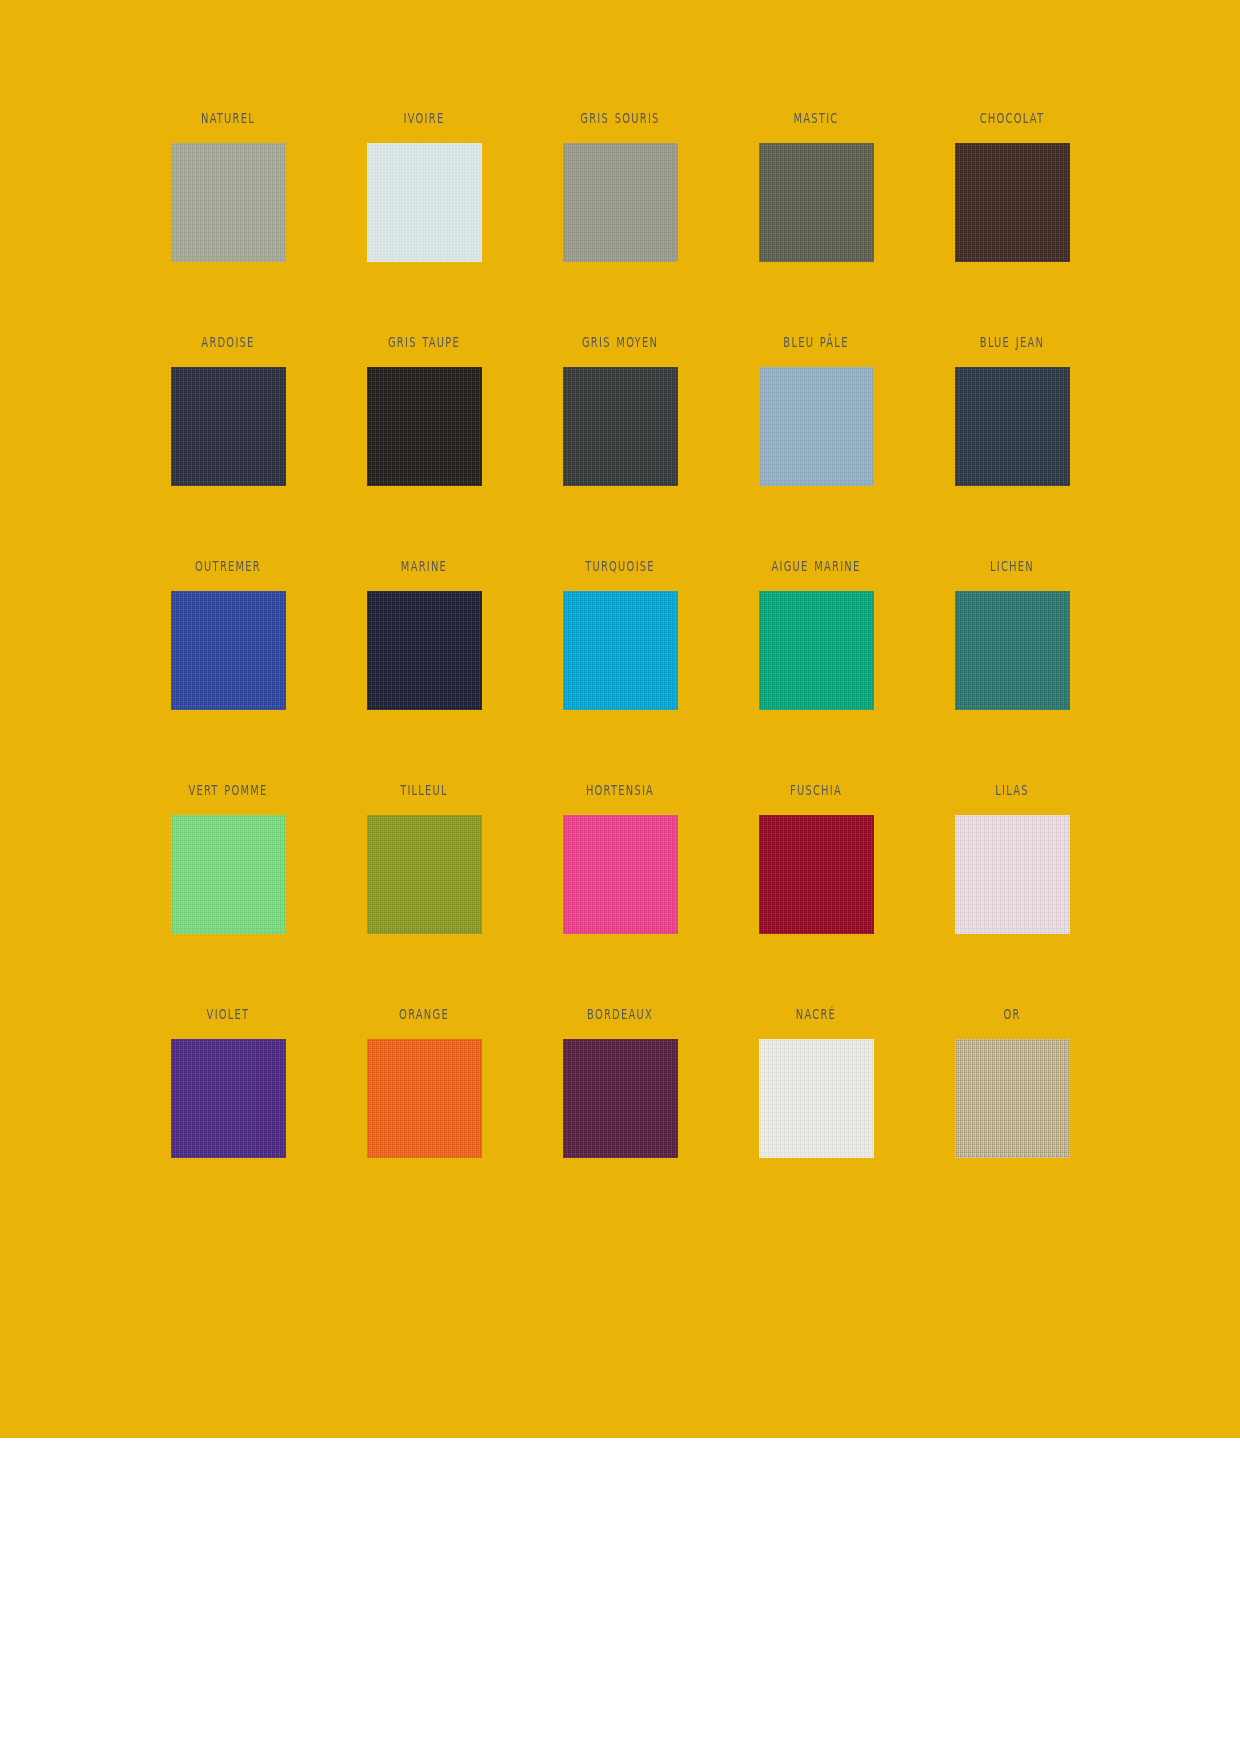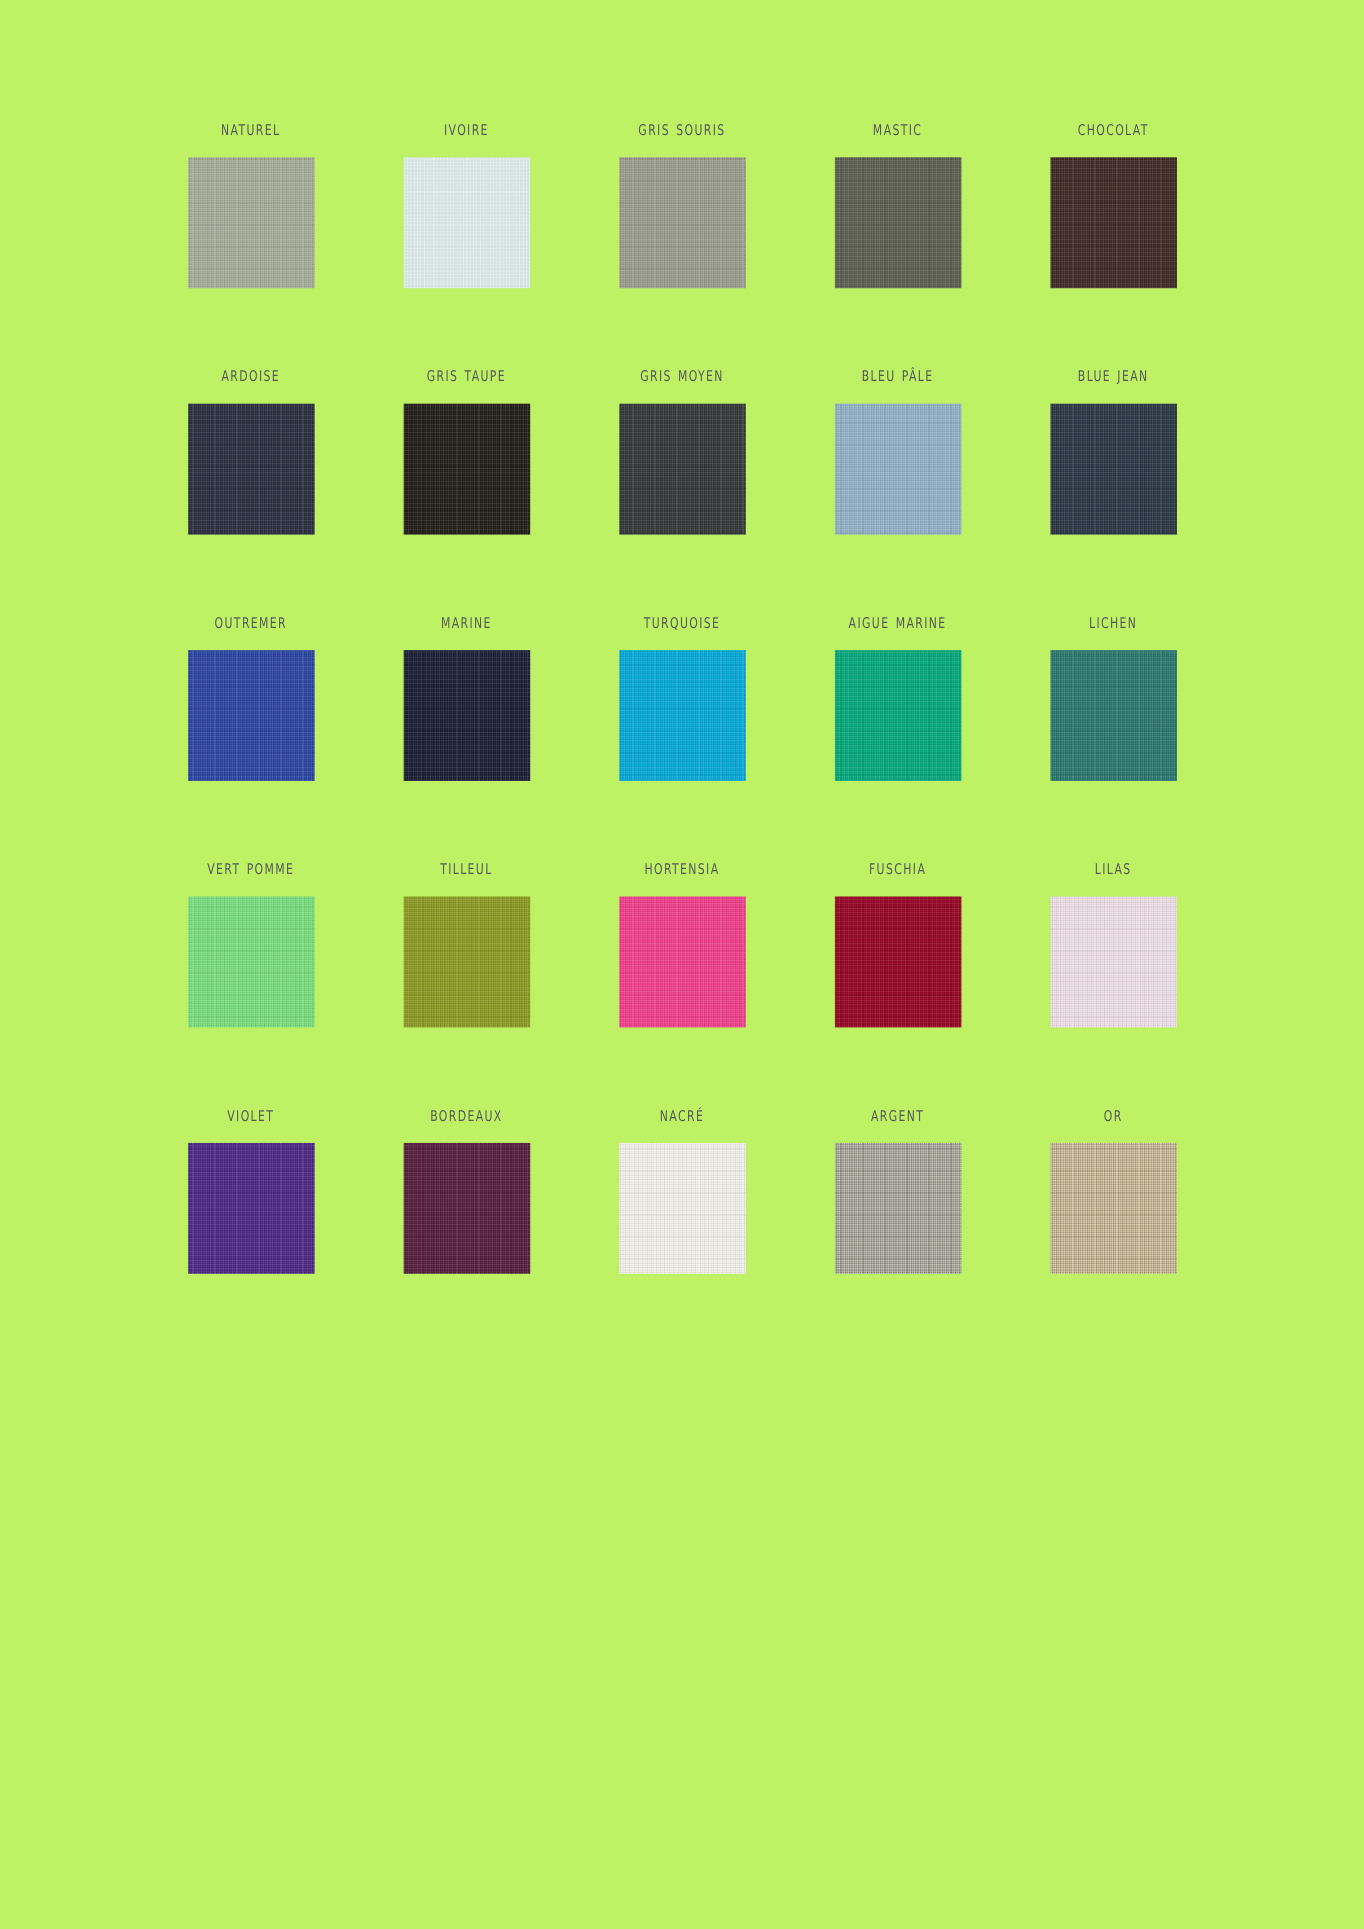--- a/index.html
+++ b/index.html
@@ -10,22 +10,22 @@
   body {
     width: 1240px;
     height: 1754px;
     font-family: "DejaVu Sans", sans-serif;
     overflow: hidden;
   }
 
   #swatch-sheet {
     position: relative;
     width: 1240px;
-    height: 1754px;
-    background: #bef264;
+    height: 1438px;
+    background: #eab308;
     box-sizing: border-box;
     padding: 108px 130px 0 130px;
   }
 
   .swatch-grid {
     display: grid;
     grid-template-columns: repeat(5, 1fr);
     grid-auto-rows: 224px;
     column-gap: 0px;
     row-gap: 0px;
@@ -210,29 +210,29 @@
       </div>
       <div class="swatch-cell">
         <div class="swatch-label">Lilas</div>
         <div class="swatch-chip" style="background-color: rgb(236, 222, 230);"></div>
       </div>
       <div class="swatch-cell">
         <div class="swatch-label">Violet</div>
         <div class="swatch-chip" style="background-color: rgb(76, 40, 133);"></div>
       </div>
       <div class="swatch-cell">
+        <div class="swatch-label">Orange</div>
+        <div class="swatch-chip" style="background-color: rgb(243, 98, 23);"></div>
+      </div>
+      <div class="swatch-cell">
         <div class="swatch-label">Bordeaux</div>
         <div class="swatch-chip" style="background-color: rgb(85, 32, 63);"></div>
       </div>
       <div class="swatch-cell">
         <div class="swatch-label">Nacré</div>
         <div class="swatch-chip" style="background-color: rgb(241, 239, 233);"></div>
       </div>
       <div class="swatch-cell">
-        <div class="swatch-label">Argent</div>
-        <div class="swatch-chip metallic" style="background-color: rgb(167, 167, 154);"></div>
-      </div>
-      <div class="swatch-cell">
         <div class="swatch-label">Or</div>
         <div class="swatch-chip metallic" style="background-color: rgb(200, 183, 143);"></div>
       </div>
     </div>
 </div>
 
 </body></html>

